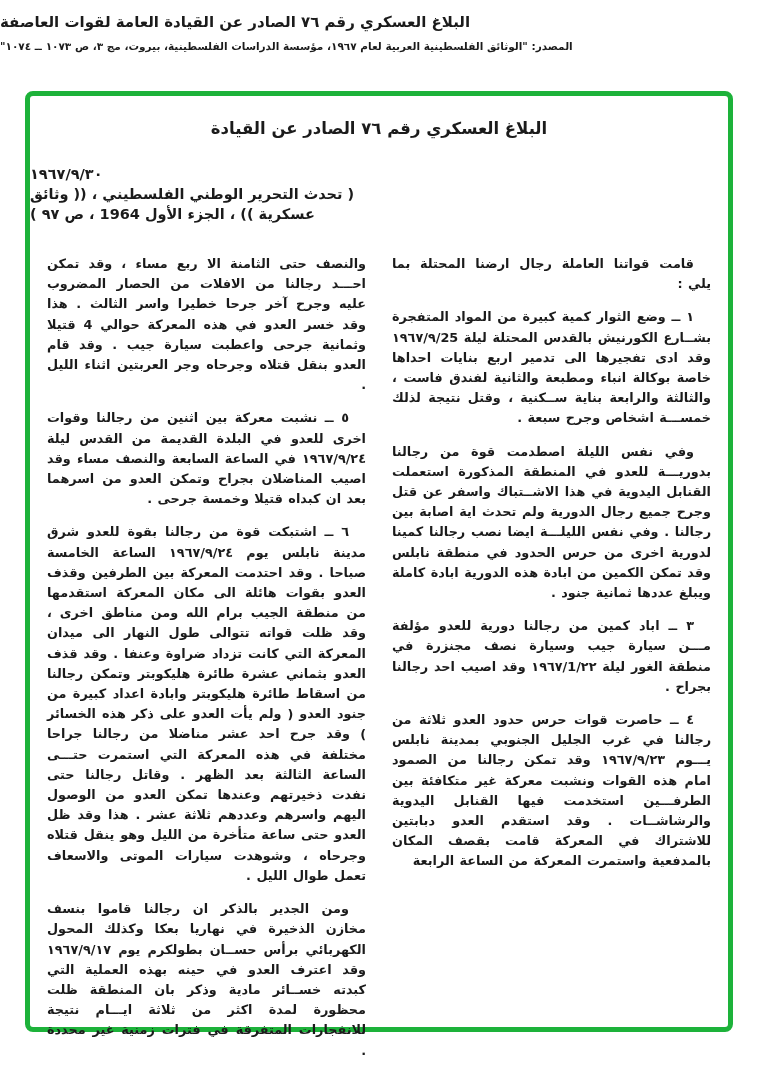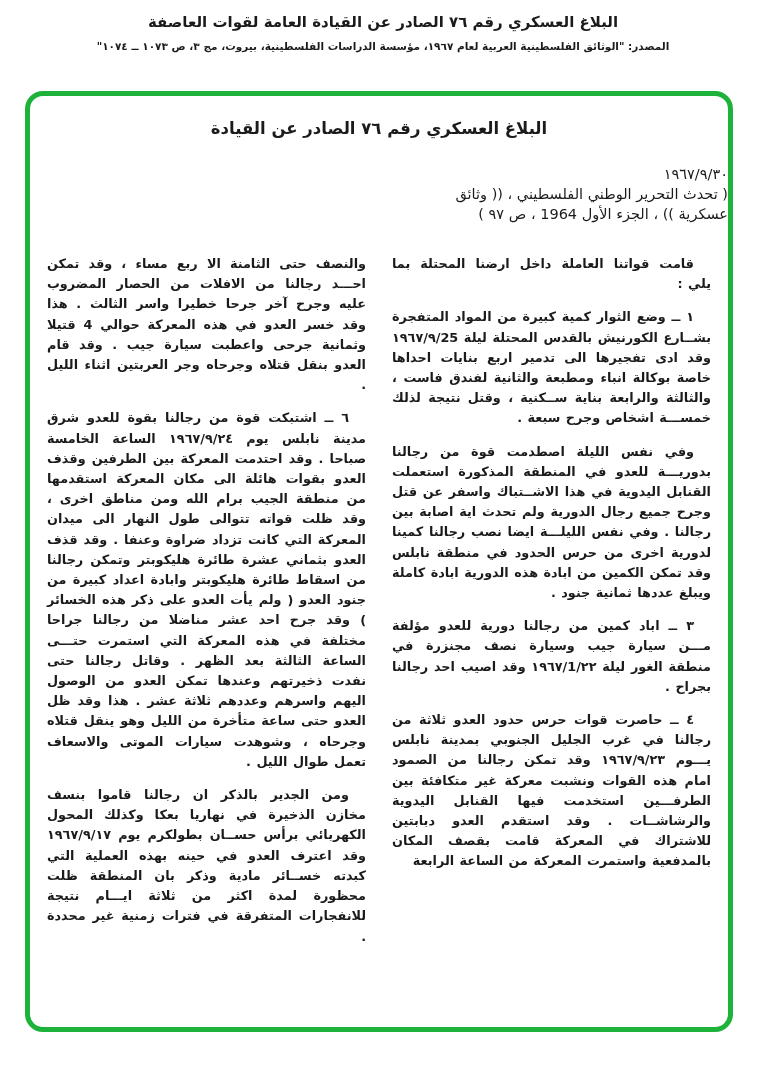--- a/index.html
+++ b/index.html
@@ -13,59 +13,58 @@
     color: #1b1b1b;
   }
   .page {
     position: relative;
     width: 758px;
     height: 1078px;
     direction: rtl;
   }
   
   .outer-header {
-    text-align: center;
+    text-align: left;
     padding-top: 12px;
-    padding-left: 8px;
   }
   .outer-title {
     font-size: 15px;
     font-weight: bold;
     line-height: 20px;
   }
   .outer-source {
     font-size: 10.5px;
     font-weight: bold;
     margin-top: 8px;
     letter-spacing: 0px;
   }
   
   .frame {
     position: absolute;
     left: 25px;
     top: 91px;
     width: 698px;
     height: 931px;
     border: 5px solid #1db23a;
-    border-radius: 18px;
+    border-radius: 8px;
     background: #ffffff;
     box-sizing: content-box;
   }
   
   .doc-title {
     text-align: center;
     font-size: 16.5px;
     font-weight: bold;
     line-height: 22px;
     margin-top: 22px;
   }
   .doc-meta {
-    text-align: right;
+    text-align: left;
     font-size: 14.5px;
-    font-weight: normal;
+    font-weight: bold;
     line-height: 20px;
     margin-top: 24px;
   }
   
   .columns {
     display: flex;
     direction: rtl;
     gap: 26px;
     padding: 0 17px;
     margin-top: 30px;
@@ -103,29 +102,30 @@
 
     <div class="doc-meta">
       <div>١٩٦٧/٩/٣٠</div>
       <div>( تحدث التحرير الوطني الفلسطيني ، (( وثائق</div>
       <div>عسكرية )) ، الجزء الأول 1964 ، ص ٩٧ )</div>
     </div>
 
     <div class="columns">
 
       <div class="col">
-        <p class="ind">قامت قواتنا العاملة داخل ارضنا المحتلة بما يلي :</p>
+        <p class="ind">قامت قواتنا العاملة رجال ارضنا المحتلة بما يلي :</p>
         <p class="ind">١ ــ وضع الثوار كمية كبيرة من المواد المتفجرة بشــارع الكورنيش بالقدس المحتلة ليلة ١٩٦٧/٩/25 وقد ادى تفجيرها الى تدمير اربع بنايات احداها خاصة بوكالة انباء ومطبعة والثانية لفندق فاست ، والثالثة والرابعة بناية ســكنية ، وقتل نتيجة لذلك خمســـة اشخاص وجرح سبعة .</p>
         <p class="ind">وفي نفس الليلة اصطدمت قوة من رجالنا بدوريـــة للعدو في المنطقة المذكورة استعملت القنابل اليدوية في هذا الاشــتباك واسفر عن قتل وجرح جميع رجال الدورية ولم تحدث اية اصابة بين رجالنا . وفي نفس الليلـــة ايضا نصب رجالنا كمينا لدورية اخرى من حرس الحدود في منطقة نابلس وقد تمكن الكمين من ابادة هذه الدورية ابادة كاملة ويبلغ عددها ثمانية جنود .</p>
         <p class="ind">٣ ــ اباد كمين من رجالنا دورية للعدو مؤلفة مـــن سيارة جيب وسيارة نصف مجنزرة في منطقة الغور ليلة ١٩٦٧/1/٢٢ وقد اصيب احد رجالنا بجراح .</p>
         <p class="ind">٤ ــ حاصرت قوات حرس حدود العدو ثلاثة من رجالنا في غرب الجليل الجنوبي بمدينة نابلس يـــوم ١٩٦٧/٩/٢٣ وقد تمكن رجالنا من الصمود امام هذه القوات ونشبت معركة غير متكافئة بين الطرفـــين استخدمت فيها القنابل اليدوية والرشاشــات . وقد استقدم العدو دبابتين للاشتراك في المعركة قامت بقصف المكان بالمدفعية واستمرت المعركة من الساعة الرابعة</p>
       </div>
 
       <div class="col">
         <p>والنصف حتى الثامنة الا ربع مساء ، وقد تمكن احـــد رجالنا من الافلات من الحصار المضروب عليه وجرح آخر جرحا خطيرا واسر الثالث . هذا وقد خسر العدو في هذه المعركة حوالي 4 قتيلا وثمانية جرحى واعطبت سيارة جيب . وقد قام العدو بنقل قتلاه وجرحاه وجر العربتين اثناء الليل .</p>
+        <p class="ind">٥ ــ نشبت معركة بين اثنين من رجالنا وقوات اخرى للعدو في البلدة القديمة من القدس ليلة ١٩٦٧/٩/٢٤ في الساعة السابعة والنصف مساء وقد اصيب المناضلان بجراح وتمكن العدو من اسرهما بعد ان كبداه قتيلا وخمسة جرحى .</p>
         <p class="ind">٦ ــ اشتبكت قوة من رجالنا بقوة للعدو شرق مدينة نابلس يوم ١٩٦٧/٩/٢٤ الساعة الخامسة صباحا . وقد احتدمت المعركة بين الطرفين وقذف العدو بقوات هائلة الى مكان المعركة استقدمها من منطقة الجيب برام الله ومن مناطق اخرى ، وقد ظلت قواته تتوالى طول النهار الى ميدان المعركة التي كانت تزداد ضراوة وعنفا . وقد قذف العدو بثماني عشرة طائرة هليكوبتر وتمكن رجالنا من اسقاط طائرة هليكوبتر وابادة اعداد كبيرة من جنود العدو ( ولم يأت العدو على ذكر هذه الخسائر ) وقد جرح احد عشر مناضلا من رجالنا جراحا مختلفة في هذه المعركة التي استمرت حتـــى الساعة الثالثة بعد الظهر . وقاتل رجالنا حتى نفدت ذخيرتهم وعندها تمكن العدو من الوصول اليهم واسرهم وعددهم ثلاثة عشر . هذا وقد ظل العدو حتى ساعة متأخرة من الليل وهو ينقل قتلاه وجرحاه ، وشوهدت سيارات الموتى والاسعاف تعمل طوال الليل .</p>
         <p class="ind">ومن الجدير بالذكر ان رجالنا قاموا بنسف مخازن الذخيرة في نهاريا بعكا وكذلك المحول الكهربائي برأس حســان بطولكرم يوم ١٩٦٧/٩/١٧ وقد اعترف العدو في حينه بهذه العملية التي كبدته خســائر مادية وذكر بان المنطقة ظلت محظورة لمدة اكثر من ثلاثة ايـــام نتيجة للانفجارات المتفرقة في فترات زمنية غير محددة .</p>
       </div>
 
     </div>
 
   </div>
 
 </div>
 

